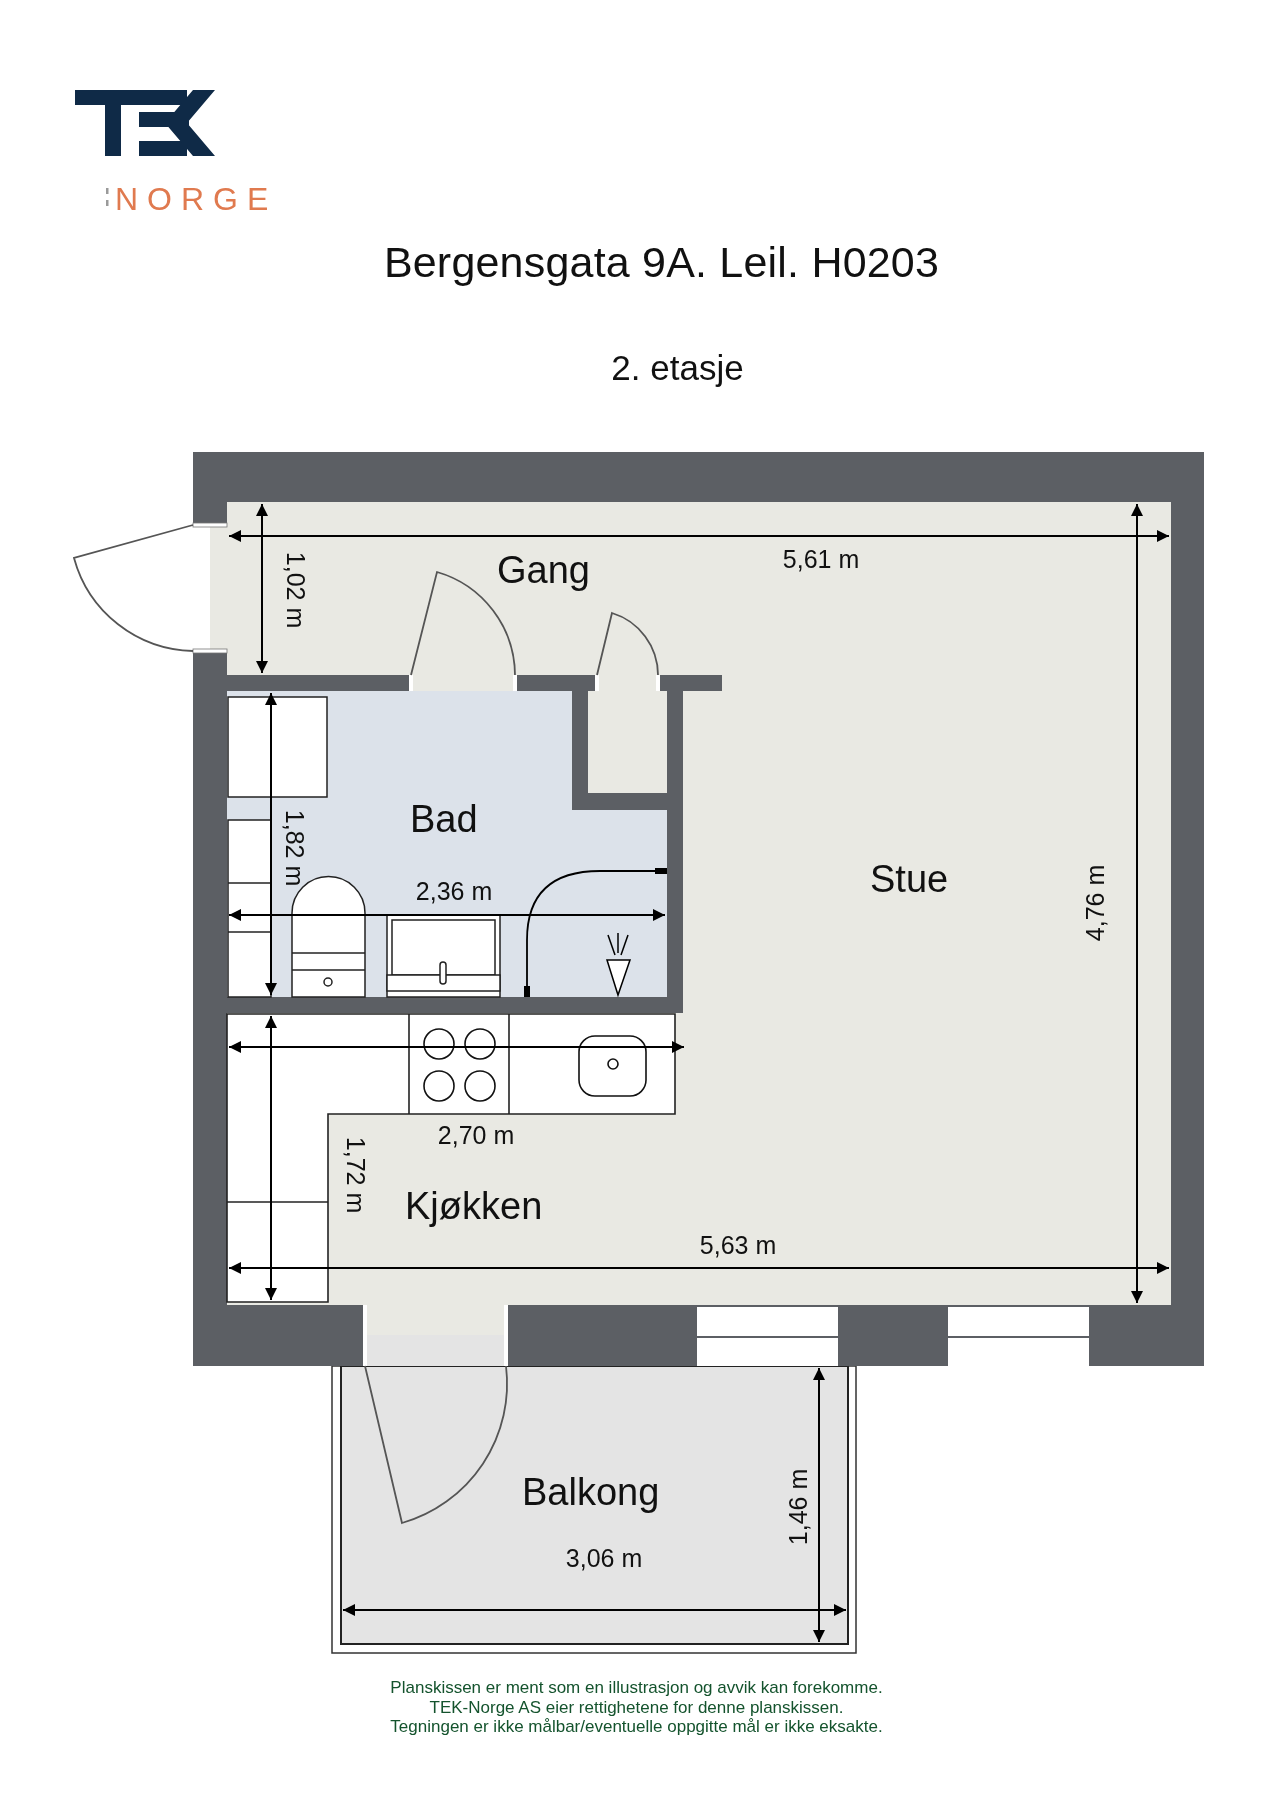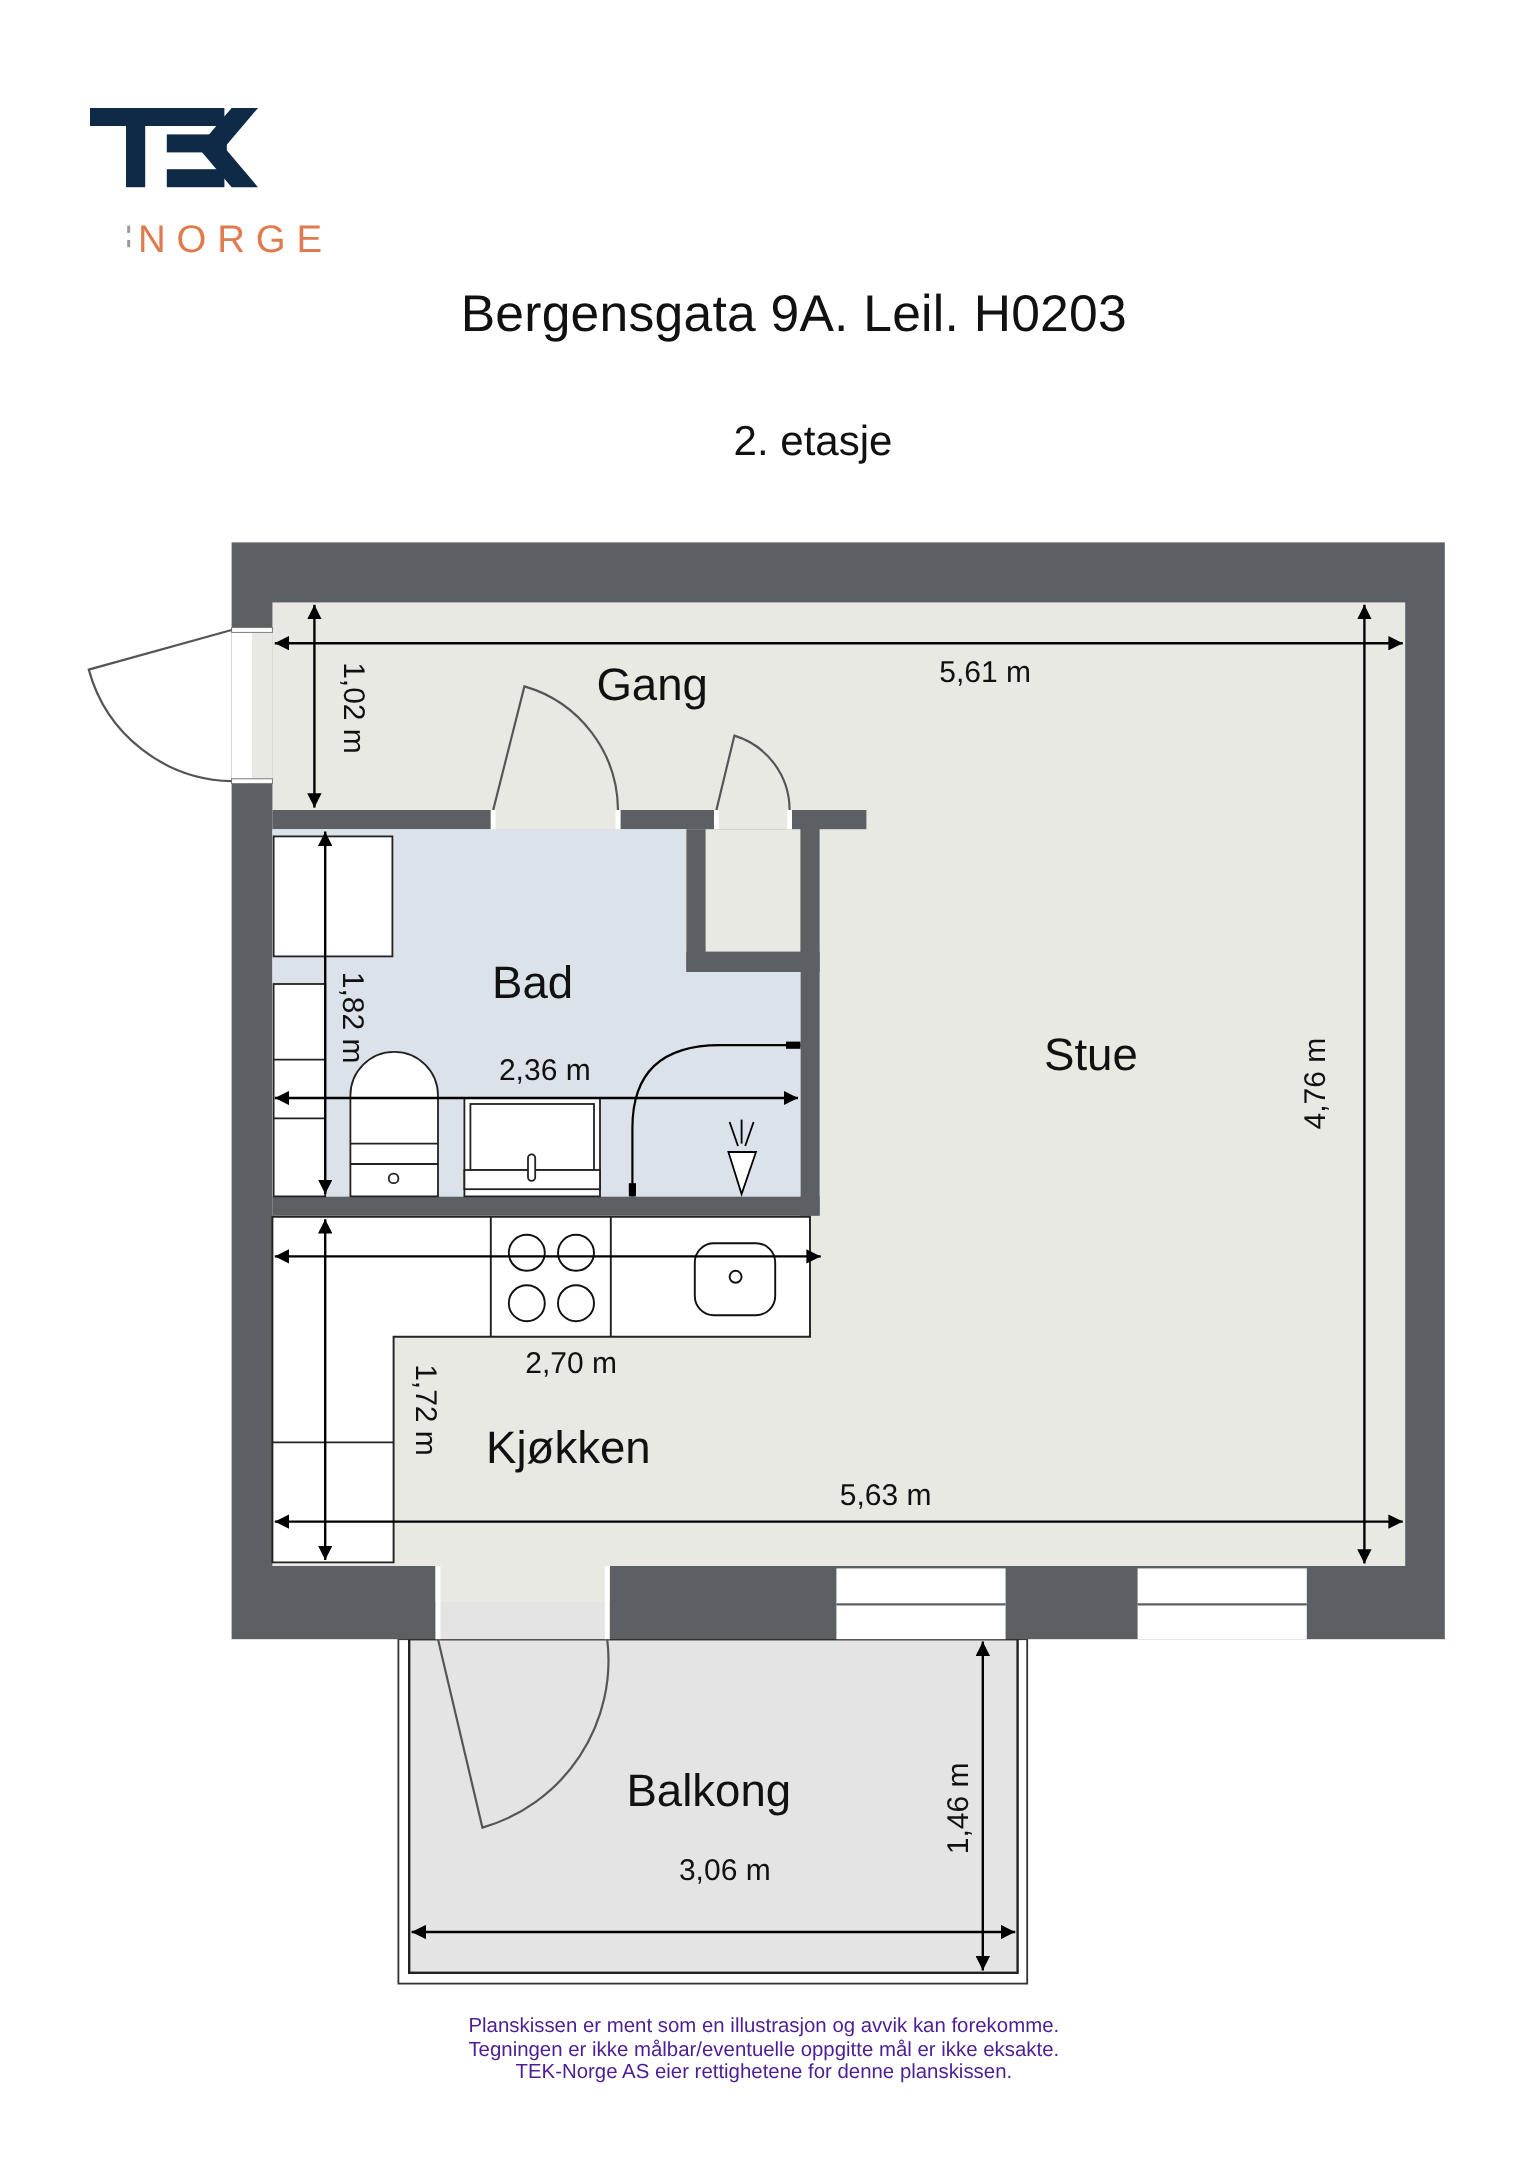--- a/index.html
+++ b/index.html
@@ -4,21 +4,21 @@
 <style>
   html, body { margin: 0; padding: 0; background: #ffffff; }
   body { width: 1273px; height: 1800px; position: relative; overflow: hidden; font-family: "Liberation Sans", sans-serif; }
   .abs { position: absolute; }
   #logo { left: 75px; top: 90px; width: 200px; height: 125px; }
   .title { left: 0; width: 1273px; text-align: center; color: #111; margin-left: 25px; }
   #title-main { top: 238px; font-size: 43px; letter-spacing: 0.2px; }
   #title-sub { top: 348px; font-size: 35px; padding-left: 16px; }
   #plan { left: 0; top: 0; width: 1273px; height: 1800px; }
   .lbl { font-family: "Liberation Sans", sans-serif; fill: #111; }
-  #footer { left: 0; width: 1273px; top: 1678px; text-align: center; font-size: 17px; line-height: 19.5px; color: #4c1d95; }
+  #footer { left: 0; width: 1273px; top: 1678px; text-align: center; font-size: 17px; line-height: 19.5px; color: #14532d; }
 </style>
 </head>
 <body>
 
 <svg id="logo" class="abs" viewBox="0 0 200 125" xmlns="http://www.w3.org/2000/svg">
   <g fill="#0f2a47">
     <rect x="0" y="0" width="76" height="15"></rect>
     <rect x="30" y="0" width="16" height="66"></rect>
     <rect x="64" y="22" width="50" height="15"></rect>
     <rect x="64" y="0" width="48" height="15"></rect>
@@ -165,15 +165,15 @@
   <text class="lbl" x="454" y="900" font-size="25" text-anchor="middle">2,36 m</text>
   <text class="lbl" x="476" y="1144" font-size="25" text-anchor="middle">2,70 m</text>
   <text class="lbl" font-size="25" text-anchor="middle" transform="translate(347,1175) rotate(90)">1,72 m</text>
   <text class="lbl" x="738" y="1254" font-size="25" text-anchor="middle">5,63 m</text>
   <text class="lbl" x="604" y="1567" font-size="25" text-anchor="middle">3,06 m</text>
   <text class="lbl" font-size="25" text-anchor="middle" transform="translate(807,1507) rotate(-90)">1,46 m</text>
 </svg>
 
 <div id="footer" class="abs">
   <div>Planskissen er ment som en illustrasjon og avvik kan forekomme.</div>
+  <div>TEK-Norge AS eier rettighetene for denne planskissen.</div>
   <div>Tegningen er ikke målbar/eventuelle oppgitte mål er ikke eksakte.</div>
-  <div>TEK-Norge AS eier rettighetene for denne planskissen.</div>
 </div>
 
 </body></html>

